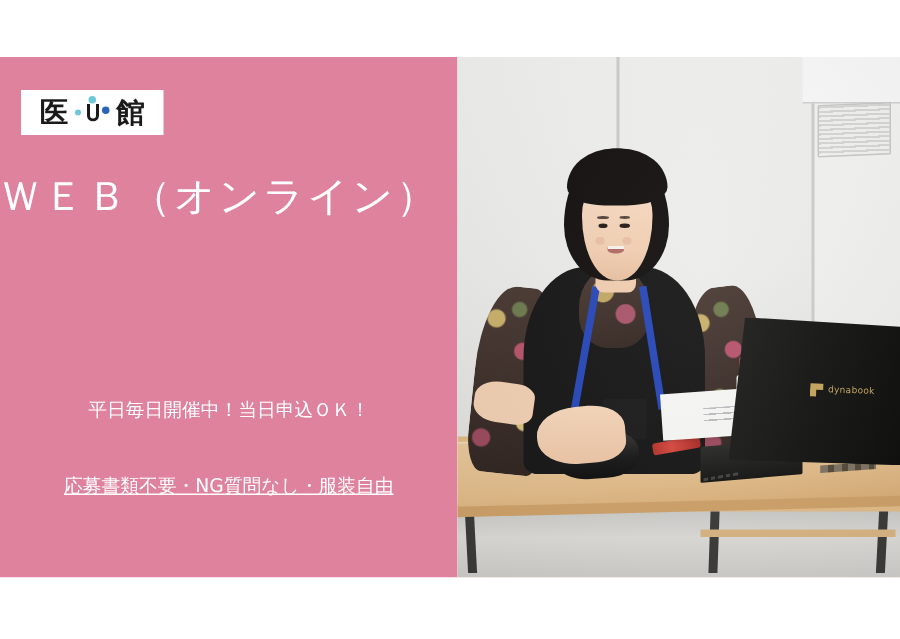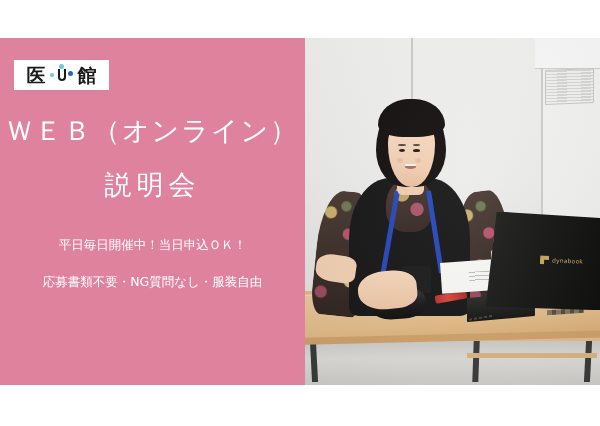--- a/index.html
+++ b/index.html
@@ -72,21 +72,21 @@
   #logo-kokoro .d3{
     position:absolute; left:19.5px; top:7px;
     width:5.2px; height:5.2px; border-radius:50%;
     background:#2b63b5;
   }
 
   
   #heading-main{
     position:absolute;
     left:0; top:78px; width:305px;
-    text-align:center;
+    text-align:left;
     font-family:"Liberation Serif", "DejaVu Serif", serif;
     font-size:27px; line-height:30px;
     color:#ffffff;
     letter-spacing:2px;
     white-space:nowrap;
   }
   #heading-sub{
     position:absolute;
     left:0; top:132px; width:305px;
     text-align:center;
@@ -104,23 +104,23 @@
   }
   .copy-line{
     text-align:center;
     color:#ffffff;
     font-family:"DejaVu Sans", sans-serif;
     font-size:12.5px;
     line-height:13px;
     white-space:nowrap;
   }
   .copy-line.l0{ margin-top:0px;  }
-  .copy-line.l1{ margin-top:12px; }
+  .copy-line.l1{ margin-top:40px; }
   .copy-line.l2{ margin-top:24px; letter-spacing:0.5px; }
-  .copy-line.l3{ margin-top:24px; }
+  .copy-line.l3{ margin-top:38px;text-decoration:underline; }
 
   
   #photo{
     position:relative;
     flex:1 1 auto;
     height:347px;
     overflow:hidden;
     background:#e9e9e7;
   }
 
@@ -449,21 +449,20 @@
       <span id="logo-kokoro">
         <span class="stroke"></span>
         <span class="d1"></span>
         <span class="d2"></span>
         <span class="d3"></span>
       </span>
       <span class="logo-kanji">館</span>
     </div>
 
     <div id="heading-main">ＷＥＢ（オンライン）</div>
-    <div id="heading-sub">説明会</div>
 
     <div id="copy-list">
       <div class="copy-line l1">平日毎日開催中！当日申込ＯＫ！</div>
       <div class="copy-line l3">応募書類不要・NG質問なし・服装自由</div>
     </div>
   </div>
 
   <div id="photo">
 
     <div class="wall"></div>

